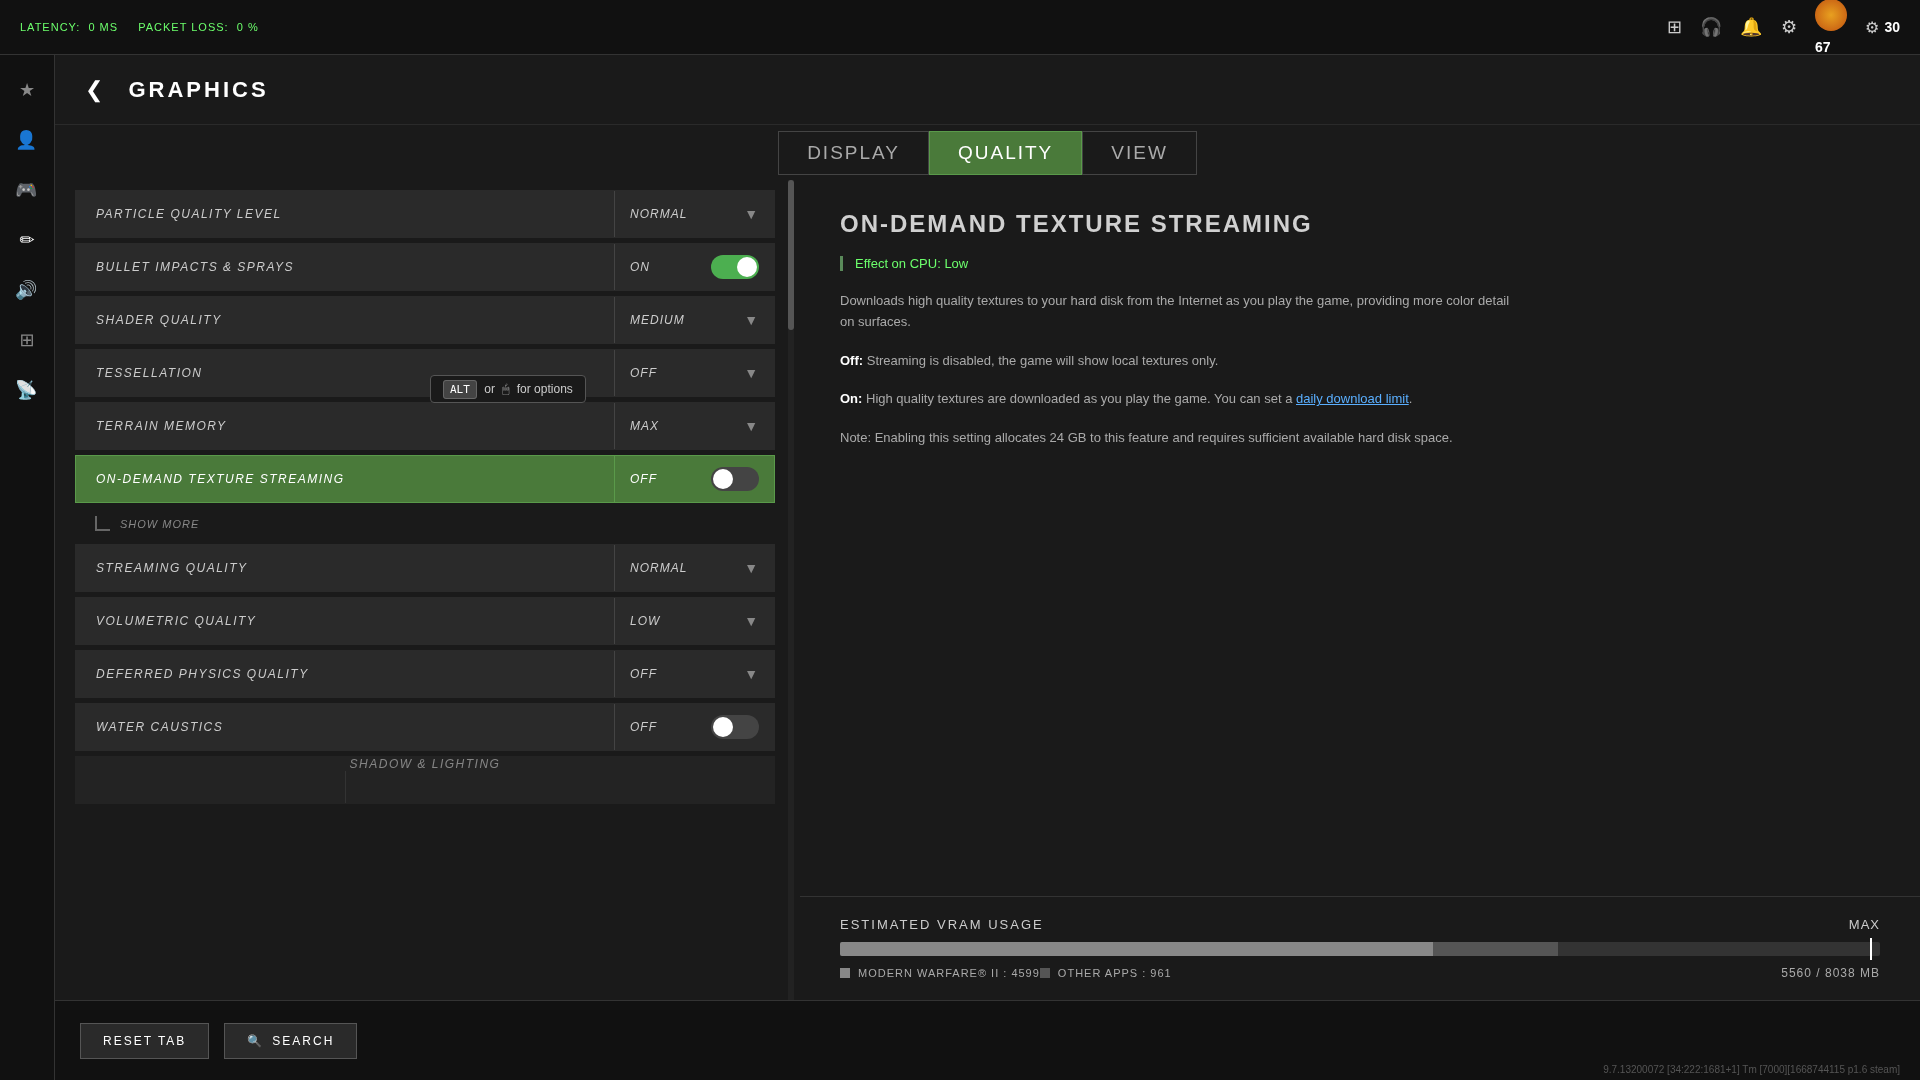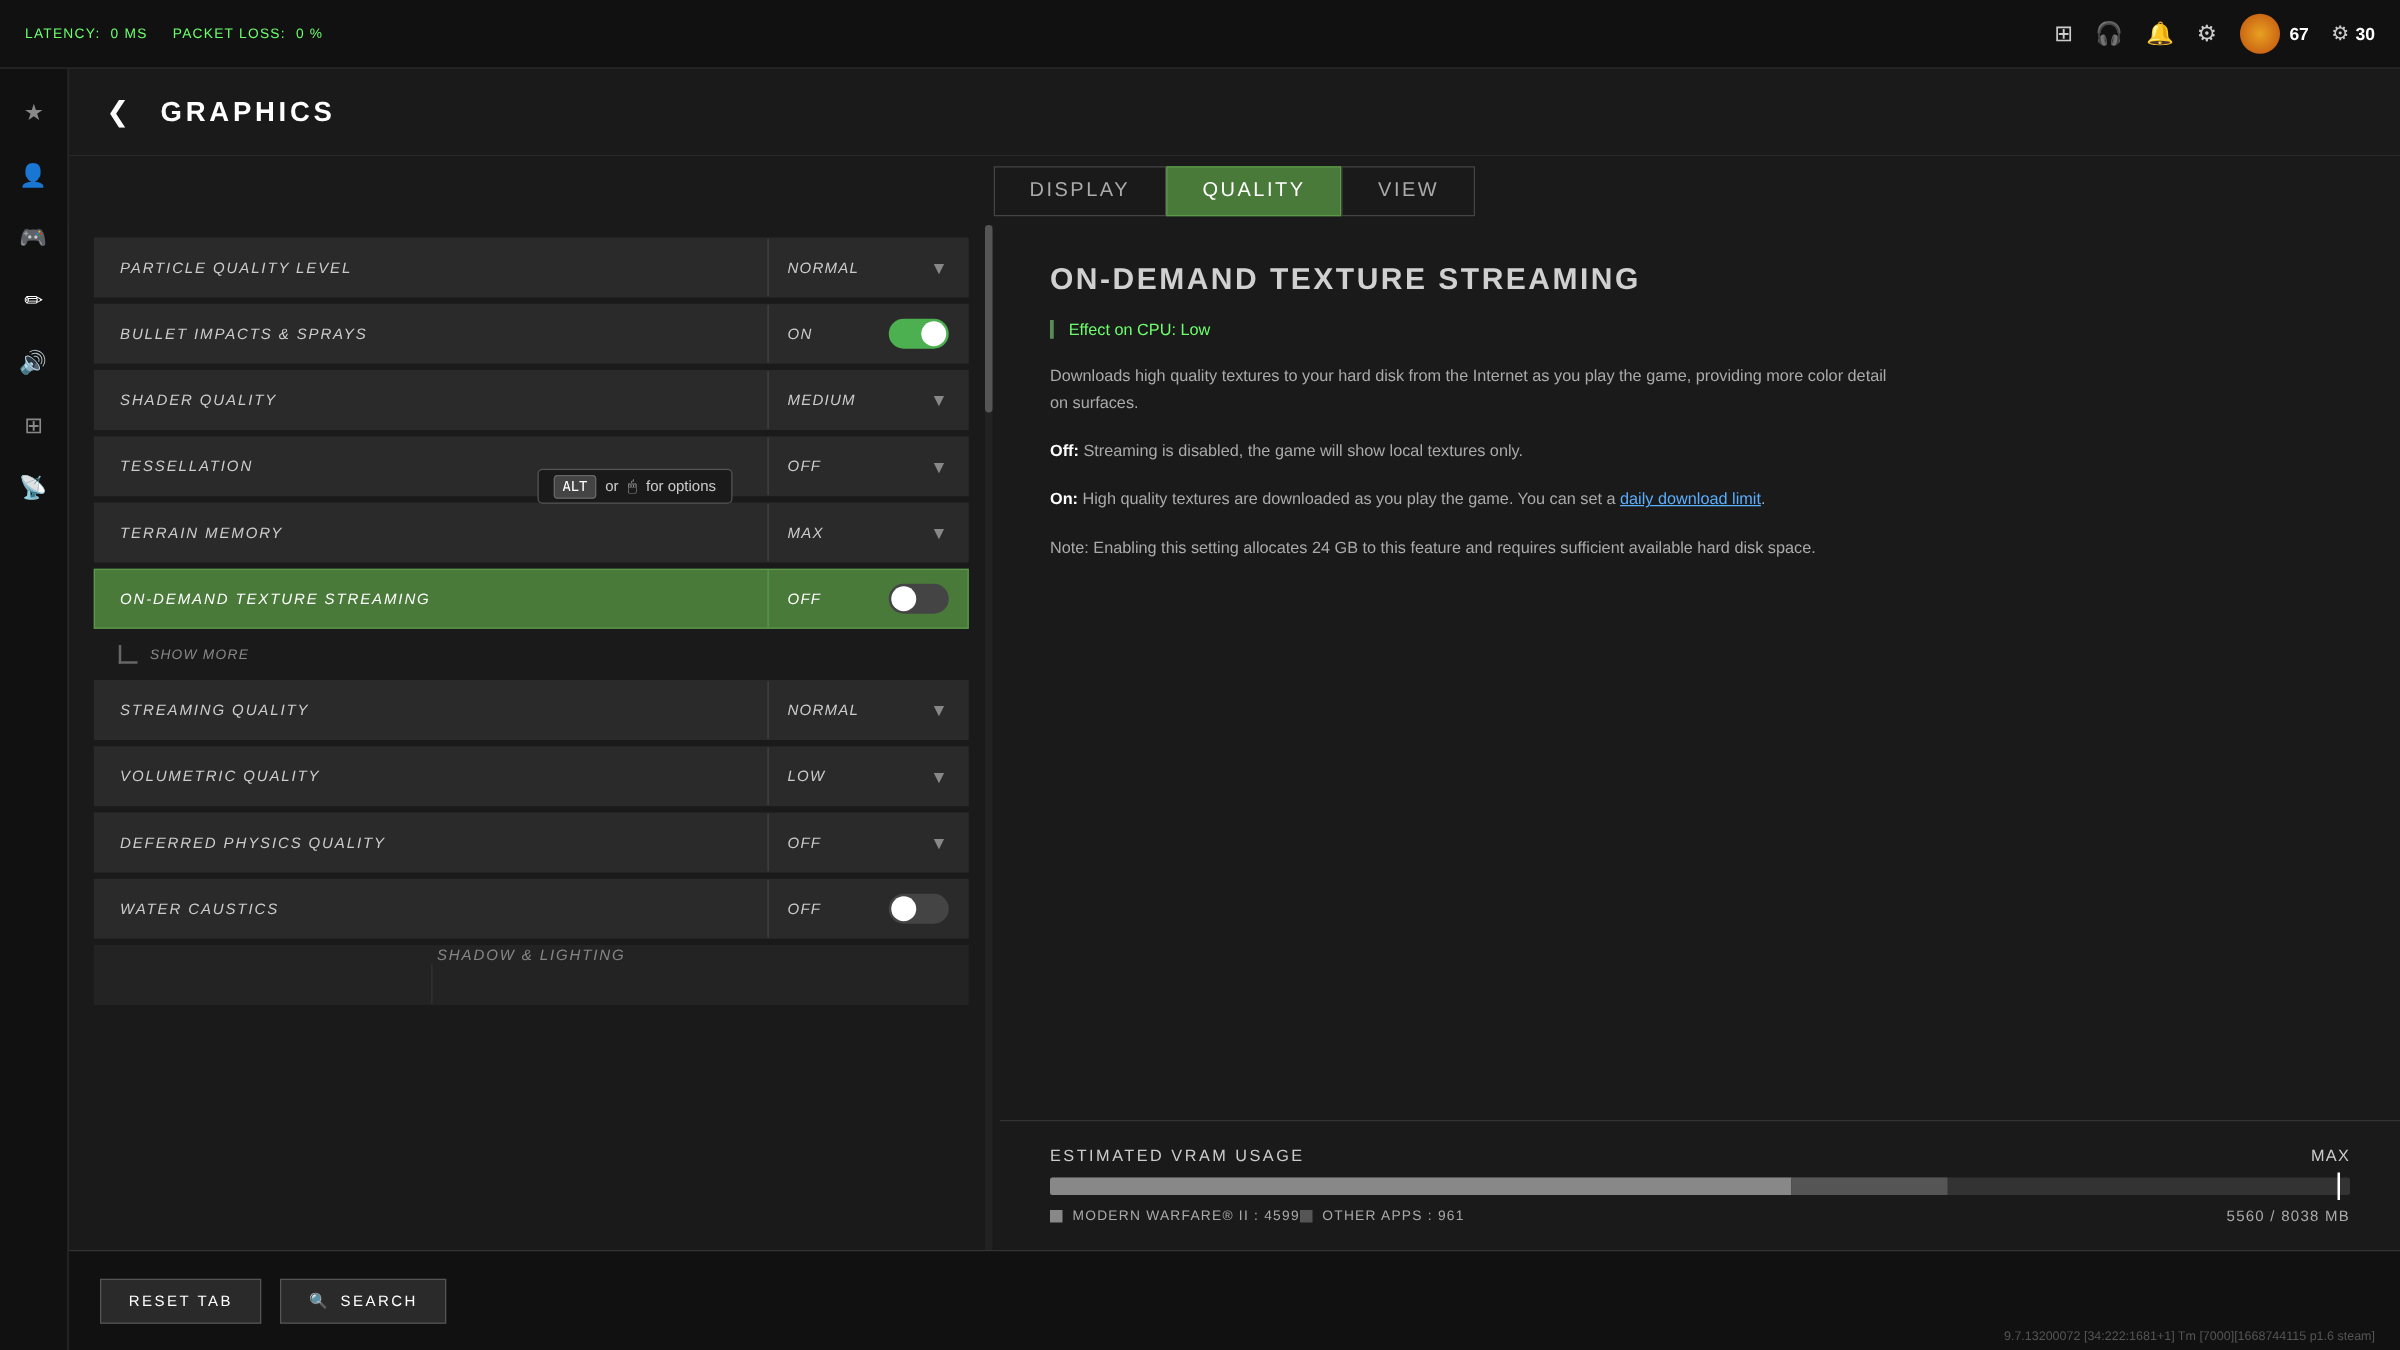--- a/index.html
+++ b/index.html
@@ -45,22 +45,23 @@
       align-items: center;
       gap: 18px;
     }
     .icon-btn {
       color: #ccc;
       font-size: 18px;
       cursor: pointer;
     }
     .user-area {
       display: flex;
-      align-items: center;
+      align-items: flex-start;
       gap: 8px;
+      flex-direction: column;
     }
     .avatar {
       width: 32px; height: 32px;
       border-radius: 50%;
       background: radial-gradient(circle, #e8a020, #c05010);
       display: flex; align-items: center; justify-content: center;
       font-size: 12px; font-weight: bold;
     }
     .user-credits {
       font-size: 14px;
@@ -136,21 +137,21 @@
       right: 0;
       height: 55px;
       background: #1a1a1a;
       display: flex;
       align-items: center;
       justify-content: center;
       gap: 0;
     }
     .tab {
       padding: 10px 28px;
-      font-size: 16px;
+      font-size: 19px;
       letter-spacing: 2px;
       text-transform: uppercase;
       color: #aaa;
       cursor: pointer;
       border: 1px solid #444;
       background: transparent;
     }
     .tab.active {
       background: #4a7a3a;
       color: #fff;

